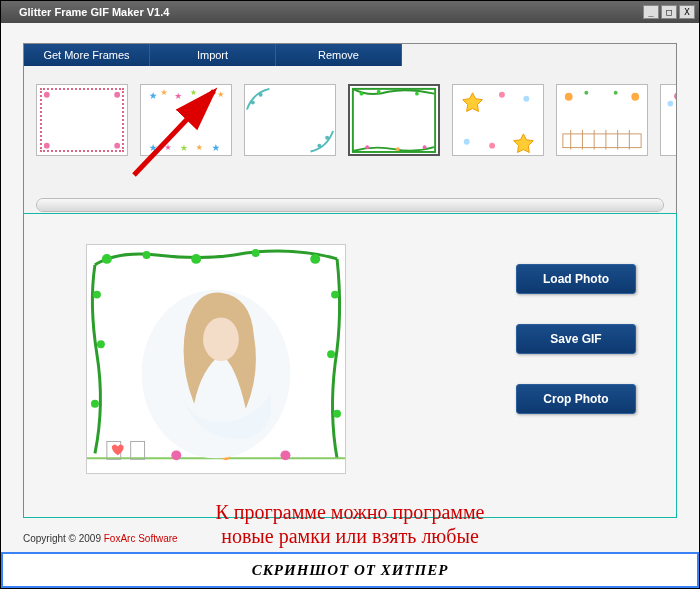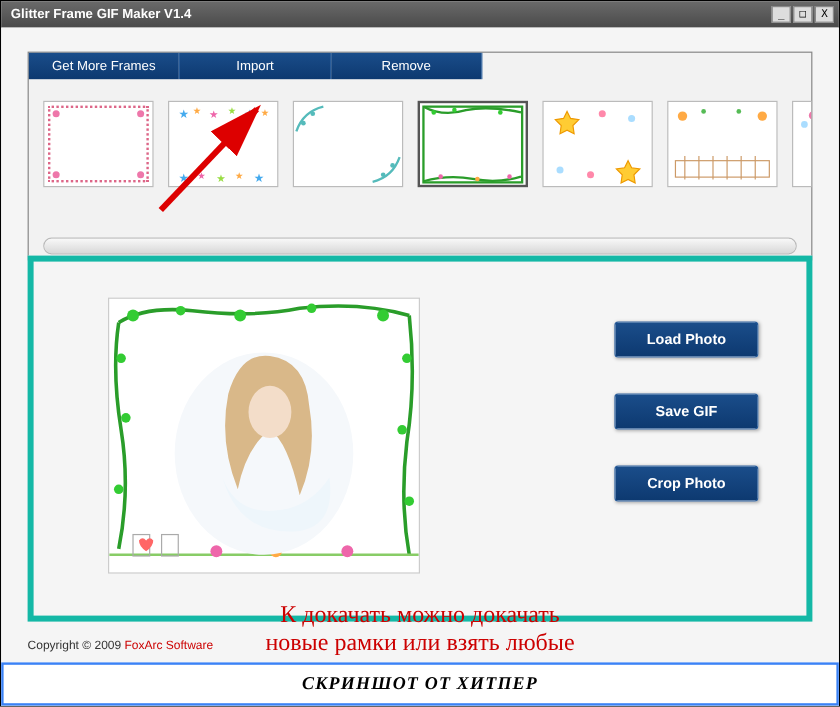--- a/index.html
+++ b/index.html
@@ -1,36 +1,36 @@
 <!DOCTYPE html>
 <html><head>
 <meta charset="utf-8">
 <style>
   * { box-sizing: border-box; margin: 0; padding: 0; }
   body { font-family: Tahoma, Arial, sans-serif; font-size: 11px; background: #fff; }
   
   .window { width: 700px; height: 589px; background: #fff; border: 1px solid #000; position: relative; }
   
   .titlebar { height: 22px; background: linear-gradient(#6a6a6a, #4a4a4a); display: flex; align-items: center; justify-content: space-between; padding: 0 4px; }
-  .titlebar-text { color: #fff; font-weight: bold; font-size: 11px; padding-left: 4px; }
+  .titlebar-text { color: #fff; font-weight: bold; font-size: 11px; padding-left: 4px; margin-left: 10px; }
   .titlebar-controls { display: flex; gap: 2px; }
   .tb-btn { width: 16px; height: 14px; background: #ddd; border: 1px solid #888; display: flex; align-items: center; justify-content: center; font-size: 9px; font-family: monospace; cursor: default; }
   
   .client { position: absolute; top: 22px; left: 0; right: 0; bottom: 0; background: #f5f5f5; }
   
   .frames-panel { position: absolute; top: 20px; left: 22px; right: 22px; height: 174px; border: 1px solid #888; background: #f2f2f2; }
   .frames-toolbar { height: 22px; display: flex; }
   .frames-tab { width: 126px; height: 22px; background: linear-gradient(#1a4d8a, #0d3970); color: #fff; border-right: 1px solid #2a5d9a; display: flex; align-items: center; justify-content: center; font-size: 11px; cursor: default; }
   .frames-thumbs { height: 108px; display: flex; align-items: center; gap: 12px; padding: 8px 12px; overflow: hidden; }
   .thumb { width: 92px; height: 72px; background: #fff; border: 1px solid #bbb; flex-shrink: 0; position: relative; }
   .thumb.selected { border: 2px solid #555; }
   .scrollbar { position: absolute; bottom: 4px; left: 12px; right: 12px; height: 14px; background: #e8e8e8; border: 1px solid #bbb; border-radius: 7px; }
   .scrollbar-thumb { width: 100%; height: 100%; background: linear-gradient(#f8f8f8,#d8d8d8); border-radius: 7px; }
   
-  .preview-panel { position: absolute; top: 190px; left: 22px; right: 22px; bottom: 70px; border: 5px solid #14b8a6; background: #f5f5f5; }
+  .preview-panel { position: absolute; top: 190px; left: 22px; right: 22px; bottom: 70px; border: 1px solid #14b8a6; background: #f5f5f5; }
   .preview-img { position: absolute; top: 30px; left: 62px; width: 260px; height: 230px; background: #fff; border: 1px solid #ccc; }
   
   .side-buttons { position: absolute; right: 40px; top: 50px; display: flex; flex-direction: column; gap: 30px; }
   .side-btn { width: 120px; height: 30px; background: linear-gradient(#1a4d8a, #0d3970); color: #fff; border: 1px solid #2a5d9a; border-radius: 3px; display: flex; align-items: center; justify-content: center; font-size: 12px; font-weight: bold; cursor: default; box-shadow: 1px 1px 3px rgba(0,0,0,.3); }
   
   .annotation-arrow { position: absolute; top: 60px; left: 125px; pointer-events: none; }
   .annotation-text1 { position: absolute; bottom: 64px; left: 0; right: 0; text-align: center; color: #c00; font-family: "Times New Roman", serif; font-size: 20px; pointer-events: none; }
   .annotation-text2 { position: absolute; bottom: 40px; left: 0; right: 0; text-align: center; color: #c00; font-family: "Times New Roman", serif; font-size: 20px; pointer-events: none; }
   
   .footer { position: absolute; bottom: 44px; left: 22px; font-size: 10px; color: #333; }
@@ -200,21 +200,21 @@
             <path d="M0,0 L0,6 L9,3 z" fill="#d00"></path>
           </marker>
         </defs>
       <line x1="8" y1="92" x2="88" y2="8" stroke="#d00" stroke-width="5" marker-end="url(#ah)"></line>
     </svg>
 
     <div class="footer">
       <span>Copyright © 2009 </span><a>FoxArc Software</a>
     </div>
 
-    <div class="annotation-text1">К докачать можно докачать</div>
+    <div class="annotation-text1">К программе можно программе</div>
     <div class="annotation-text2">новые рамки или взять любые</div>
 
     <div class="watermark-box">
       <div class="watermark-text">СКРИНШОТ ОТ ХИТПЕР</div>
     </div>
 
   </div>
 </div>
 
 </body></html>

